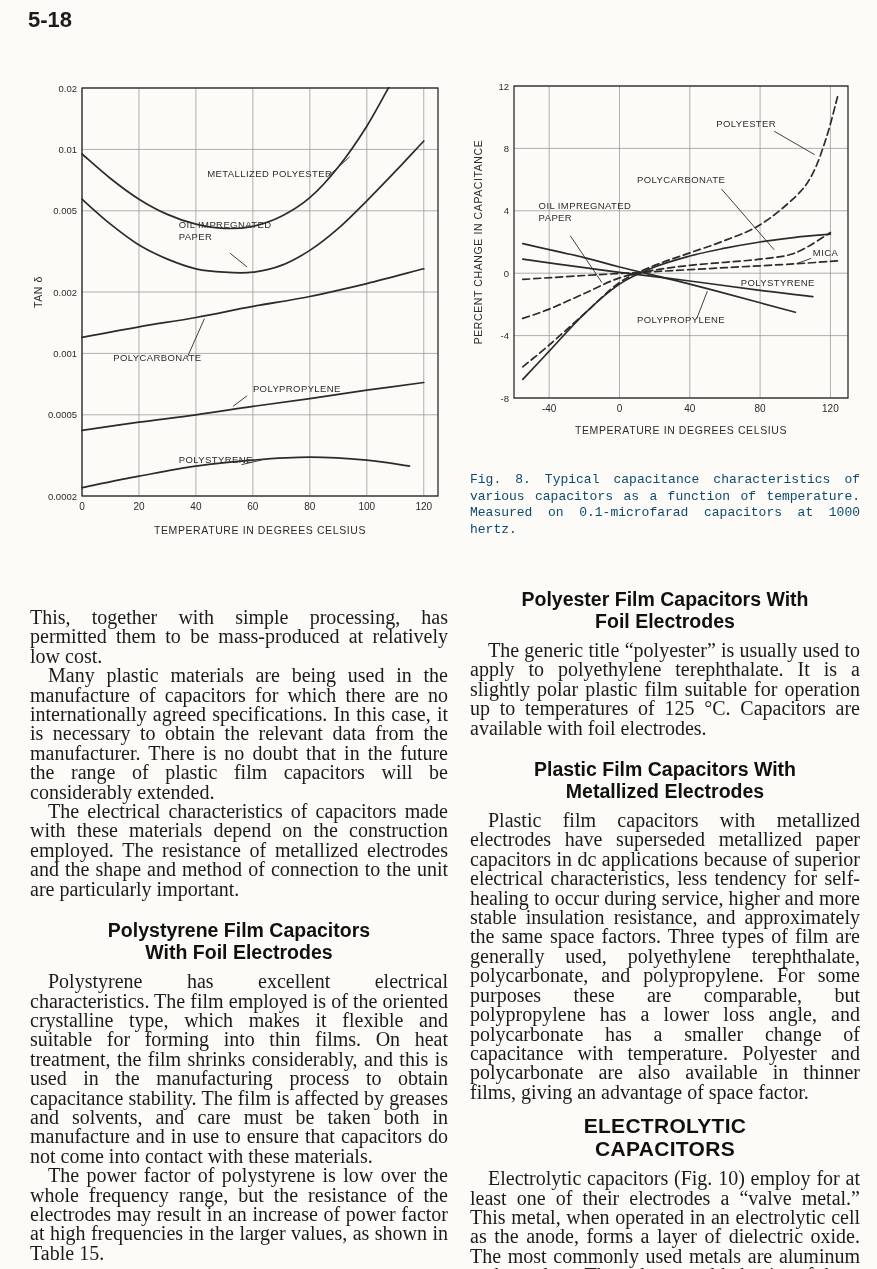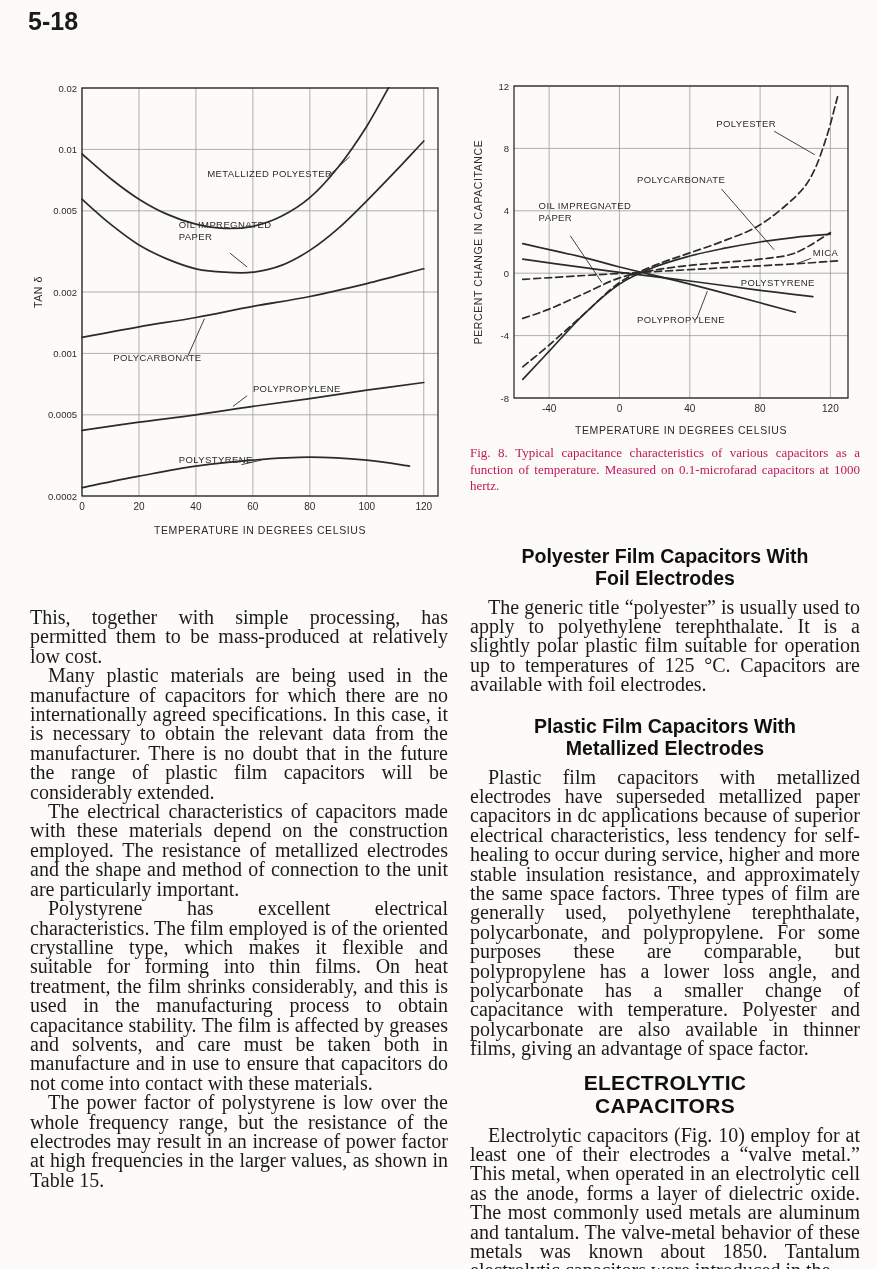--- a/index.html
+++ b/index.html
@@ -7,30 +7,30 @@
   body { font-family:"Liberation Serif", serif; }
   .page {
     position:relative; width:877px; height:1269px; margin:0 auto;
     background:#fcfbf7; color:#1b1b1b; overflow:hidden;
   }
   .header {
     position:absolute; top:7px; left:28px; right:18px;
     display:flex; justify-content:space-between; align-items:baseline;
     font-family:"Liberation Sans", sans-serif; font-weight:700;
   }
-  .pageno { font-size:25px; }
+  .pageno { font-size:22px; }
   .runhead { font-size:21px; letter-spacing:.4px; }
   .col { position:absolute; top:80px; }
   .col-left  { left:30px;  width:418px; }
   .col-right { left:470px; width:390px; }
   figure { margin:0; }
   figure svg { display:block; }
   figcaption {
-    margin-top:3px; font-size:13px; line-height:16.5px;
-    text-align:justify; color:#be185d;
+    margin-top:30px; font-size:13px; line-height:16.5px;
+    text-align:justify; color:#0c4a6e;font-family:Liberation Mono, monospace;
   }
   p {
     font-size:20px; line-height:19.4px; text-align:justify;
     text-indent:18px;
   }
   p.noindent { text-indent:0; }
   .gap-top { margin-top:66px; }
   .gap-top-lg { margin-top:50px; }
   h2 {
     font-family:"Liberation Sans", sans-serif; font-weight:700;
@@ -102,20 +102,22 @@
           <line x1="217.184" y1="315.7622144578084" x2="202.944" y2="326.37613045862645" stroke="#2b2b2b" stroke-width="0.9"></line>
           <text x="148.832" y="383.08092754406516" font-size="9.5" fill="#2b2b2b" letter-spacing="0.4">POLYSTYRENE</text>
           <line x1="211.488" y1="384.6217676737161" x2="231.424" y2="380.077383152641" stroke="#2b2b2b" stroke-width="0.9"></line>
           <text x="230" y="454" text-anchor="middle" font-size="10.5" fill="#2b2b2b" letter-spacing="0.6">TEMPERATURE IN DEGREES CELSIUS</text>
           <text x="12" y="212" text-anchor="middle" font-size="10.5" fill="#2b2b2b" letter-spacing="0.6" transform="rotate(-90 12 212)">TAN δ</text>
         </svg>
     </figure>
     <p class="noindent gap-top">This, together with simple processing, has permitted them to be mass-produced at relatively low cost.</p>
     <p>Many plastic materials are being used in the manufacture of capacitors for which there are no internationally agreed specifications. In this case, it is necessary to obtain the relevant data from the manufacturer. There is no doubt that in the future the range of plastic film capacitors will be considerably extended.</p>
     <p>The electrical characteristics of capacitors made with these materials depend on the construction employed. The resistance of metallized electrodes and the shape and method of connection to the unit are particularly important.</p>
+    <h2>Polystyrene Film Capacitors
+With Foil Electrodes</h2>
     <p>Polystyrene has excellent electrical characteristics. The film employed is of the oriented crystalline type, which makes it flexible and suitable for forming into thin films. On heat treatment, the film shrinks considerably, and this is used in the manufacturing process to obtain capacitance stability. The film is affected by greases and solvents, and care must be taken both in manufacture and in use to ensure that capacitors do not come into contact with these materials.</p>
     <p>The power factor of polystyrene is low over the whole frequency range, but the resistance of the electrodes may result in an increase of power factor at high frequencies in the larger values, as shown in Table 15.</p>
   </div>
 
   <div class="col col-right">
     <figure class="fig">
       <svg width="390" height="362" viewBox="0 0 390 362">
           <line x1="79.15789473684211" y1="318" x2="79.15789473684211" y2="6" stroke="#8e8e8e" stroke-width="0.7"></line>
           <text x="79.15789473684211" y="332" text-anchor="middle" font-size="10" fill="#2b2b2b">-40</text>
           <line x1="149.4736842105263" y1="318" x2="149.4736842105263" y2="6" stroke="#8e8e8e" stroke-width="0.7"></line>

